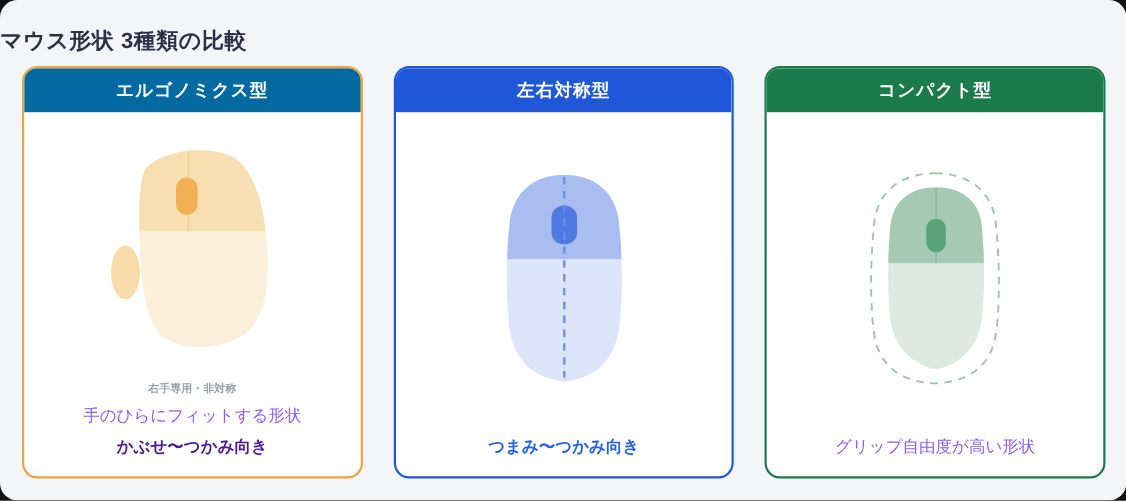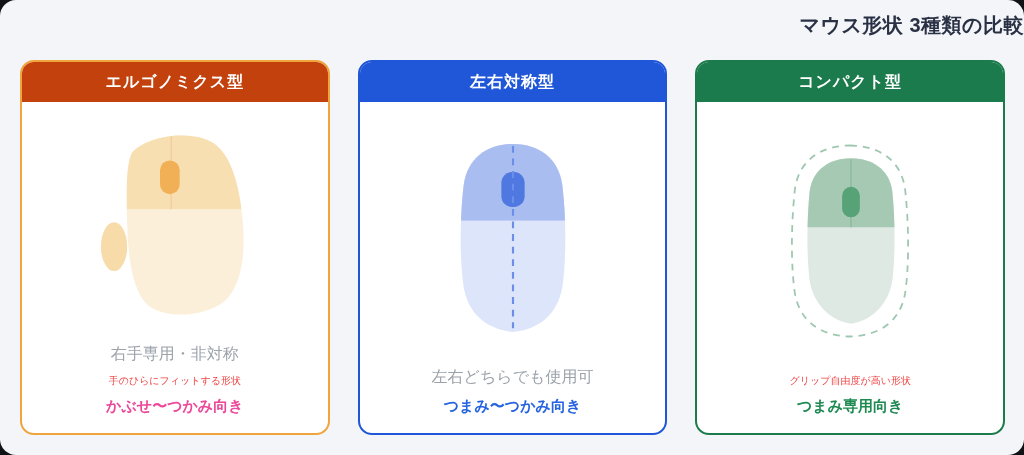--- a/index.html
+++ b/index.html
@@ -10,22 +10,22 @@
   }
   .canvas {
     position: relative;
     width: 1024px;
     height: 455px;
     border-radius: 16px;
     overflow: hidden;
     background: #F3F5F8;
   }
   .page-title {
-    text-align: right;
-    padding-top: 12px;
+    text-align: left;
+    padding-top: 24px;
     font-size: 20px;
     font-weight: bold;
     letter-spacing: 0.5px;
     color: #2A3145;
   }
   .cards-row {
     position: absolute;
     top: 60px;
     left: 20px;
     right: 19px;
@@ -62,73 +62,72 @@
     padding-top: 6px;
   }
   .card-footer {
     flex: 0 0 auto;
     padding: 0 10px 17px 10px;
     text-align: center;
     display: flex;
     flex-direction: column;
     gap: 9px;
   }
-  .line-note    { font-size: 16px; color: #9CA3AB; }
-  .line-feature { font-size: 10px;   color: #ef4444; }
+  .line-note    { font-size: 10px; color: #9CA3AB; font-weight: bold; }
+  .line-feature { font-size: 15px;   color: #8b5cf6; }
   .line-grip    { font-size: 15px;   font-weight: bold; }
 </style>
 </head>
 <body>
 
 <div class="canvas" style="background-color: rgb(243, 245, 248);">
 
   <div class="page-title" style="color: rgb(42, 49, 69);">マウス形状 3種類の比較</div>
 
   <div class="cards-row">
 
     <div class="card" style="border-color: rgb(239, 165, 60);">
-      <div class="card-header" style="background-color: #c2410c;">エルゴノミクス型</div>
+      <div class="card-header" style="background-color: #0369a1;">エルゴノミクス型</div>
       <div class="mouse-area">
         <svg width="150" height="192" viewBox="0 0 160 200">
           <defs>
             <clipPath id="clipErg">
               <path d="M34,22 C48,6 86,-2 114,8 C136,16 148,48 152,92 C156,132 150,166 132,181 C112,196 72,200 52,185 C36,172 30,138 29,98 C28,62 28,34 34,22 Z"></path>
             </clipPath>
           </defs>
           <path d="M34,22 C48,6 86,-2 114,8 C136,16 148,48 152,92 C156,132 150,166 132,181 C112,196 72,200 52,185 C36,172 30,138 29,98 C28,62 28,34 34,22 Z" fill="#FCEFD9"></path>
           <rect x="0" y="0" width="160" height="82" clip-path="url(#clipErg)" fill="#F8DFB2"></rect>
           <line x1="76" y1="0" x2="76" y2="82" stroke-width="1.5" clip-path="url(#clipErg)" stroke="#F2CF9B"></line>
           <ellipse cx="15" cy="122" rx="14" ry="26" fill="#F7DBA8"></ellipse>
           <rect x="64" y="30" width="21" height="36" rx="10.5" fill="#F1B055"></rect>
         </svg>
       </div>
       <div class="card-footer">
         <div class="line-note">右手専用・非対称</div>
         <div class="line-feature">手のひらにフィットする形状</div>
-        <div class="line-grip" style="color: #ec4899;">かぶせ〜つかみ向き</div>
+        <div class="line-grip" style="color: #4c1d95;">かぶせ〜つかみ向き</div>
       </div>
     </div>
 
     <div class="card" style="border-color: rgb(32, 87, 216);">
       <div class="card-header" style="background-color: rgb(32, 87, 216);">左右対称型</div>
       <div class="mouse-area">
         <svg width="126" height="194" viewBox="0 0 130 200">
           <defs>
             <clipPath id="clipSym">
               <path d="M65,3 C90,3 112,16 116,46 C120,80 120,122 116,150 C111,179 92,194 65,197 C38,194 19,179 14,150 C10,122 10,80 14,46 C18,16 40,3 65,3 Z"></path>
             </clipPath>
           </defs>
           <path d="M65,3 C90,3 112,16 116,46 C120,80 120,122 116,150 C111,179 92,194 65,197 C38,194 19,179 14,150 C10,122 10,80 14,46 C18,16 40,3 65,3 Z" fill="#DDE5FA"></path>
           <rect x="0" y="0" width="130" height="82" clip-path="url(#clipSym)" fill="#A9BDF1"></rect>
           <rect x="53" y="32" width="24" height="36" rx="11" fill="#4F78E0"></rect>
           <line x1="65" y1="5" x2="65" y2="193" stroke-width="2.2" stroke-dasharray="7 6" stroke="#6B8EE9"></line>
         </svg>
       </div>
       <div class="card-footer">
-        <div class="line-note">左右どちらでも使用可</div>
         <div class="line-grip" style="color: rgb(37, 99, 224);">つまみ〜つかみ向き</div>
       </div>
     </div>
 
     <div class="card" style="border-color: rgb(28, 123, 76);">
       <div class="card-header" style="background-color: rgb(28, 123, 76);">コンパクト型</div>
       <div class="mouse-area">
         <svg width="128" height="198" viewBox="0 0 130 200">
           <defs>
             <clipPath id="clipComp">
@@ -137,18 +136,17 @@
           </defs>
           <path d="M65,3 C92,3 117,16 121,48 C125,84 125,126 121,153 C116,182 95,196 65,197 C35,196 14,182 9,153 C5,126 5,84 9,48 C13,16 38,3 65,3 Z" fill="none" stroke-width="1.8" stroke-dasharray="7 6" stroke="#9EC7AF"></path>
           <path d="M66,16 C86,16 105,26 108,50 C111,80 111,116 108,140 C104,165 86,181 66,184 C46,181 28,165 24,140 C21,116 21,80 24,50 C27,26 46,16 66,16 Z" fill="#DDE9E2"></path>
           <rect x="0" y="0" width="130" height="86" clip-path="url(#clipComp)" fill="#A6C9B4"></rect>
           <line x1="66" y1="17" x2="66" y2="86" stroke-width="1.5" clip-path="url(#clipComp)" stroke="#8DBB9E"></line>
           <rect x="57" y="45" width="18" height="31" rx="9" fill="#57A276"></rect>
         </svg>
       </div>
       <div class="card-footer">
         <div class="line-feature">グリップ自由度が高い形状</div>
-        <div class="line-grip" style="color: rgb(30, 138, 82);">つまみ専用向き</div>
       </div>
     </div>
 
   </div>
 </div>
 
 </body></html>

